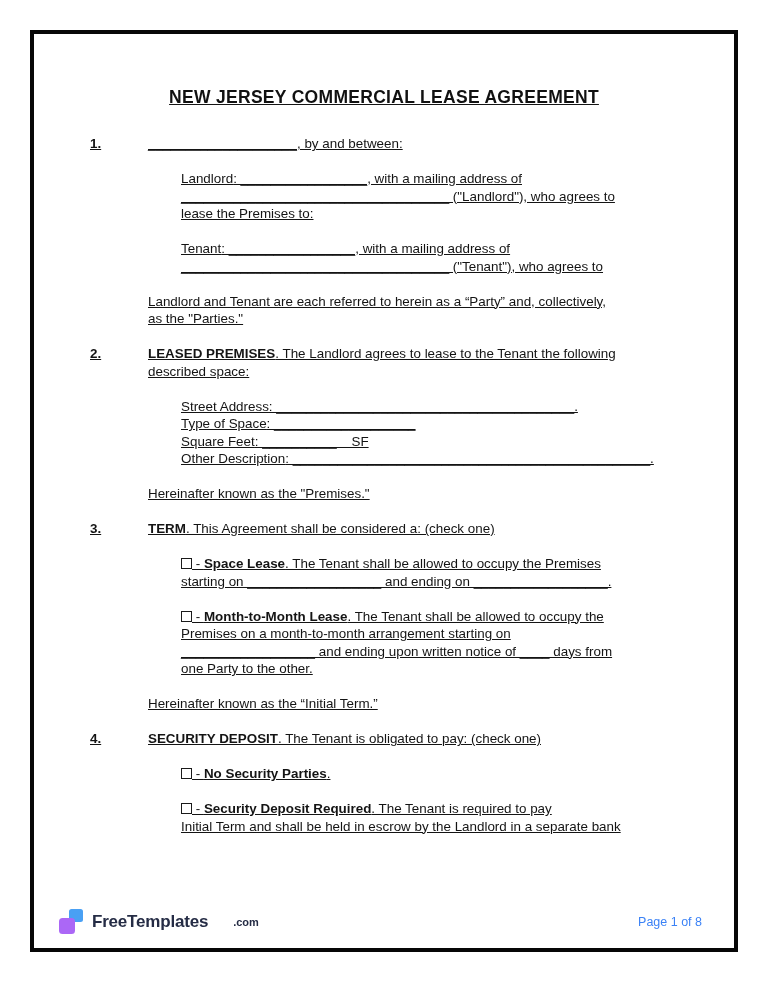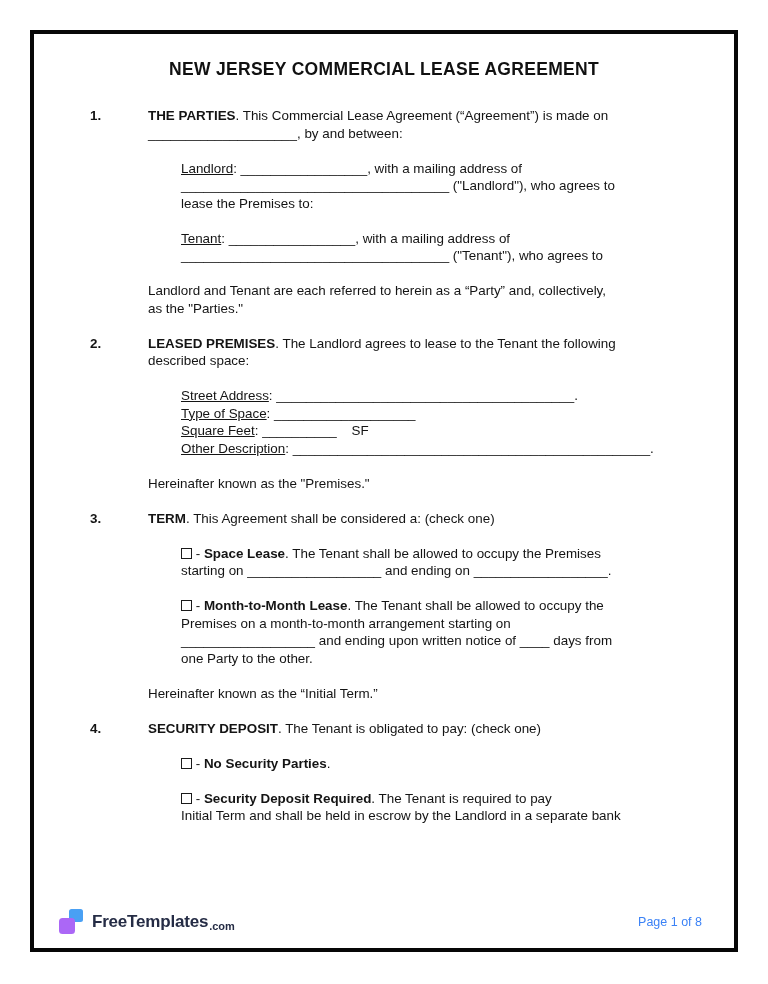--- a/index.html
+++ b/index.html
@@ -10,21 +10,21 @@
     position:relative;
     overflow:hidden;
   }
   .page {
     position:absolute; left:30px; top:30px;
     width:700px; height:914px;
     border:4px solid #070707;
     background:#ffffff;
     box-sizing:content-box;
   }
-  .doc { padding:24px 56px 0 56px; }
+  .doc { padding:52px 56px 0 56px;text-decoration:underline; }
   .title {
     text-align:center;
     font-size:17.5px; font-weight:bold;
     letter-spacing:0.3px;
     margin:0 0 27px 0;
     line-height:22px;
     color:#111;
   }
   .content { font-size:13.4px; line-height:17.5px; }
   .para { display:flex; margin:0 0 17.5px 0; }
@@ -55,42 +55,41 @@
     width:14px; height:13px;
     border-radius:2.5px;
     background:#49a0f4;
   }
   .logo .sq-purple {
     position:absolute; left:1px; bottom:2px;
     width:16px; height:16px;
     border-radius:3.5px;
     background:#ab67f6;
   }
-  .brand-text { display:flex; align-items:flex-end; }
+  .brand-text { display:flex; align-items:center;gap:24px; }
   .brand-name {
     font-size:17px; font-weight:bold;
     color:#252c45; letter-spacing:-0.2px;
   }
   .brand-suffix {
     font-size:11px; font-weight:bold;
     color:#252c45; margin-left:1px;
   }
   .page-indicator { font-size:12.5px; color:#3b82f6; }
 </style>
 </head>
 <body>
 
 <div class="page">
   <div class="doc">
     <h1 class="title">NEW JERSEY COMMERCIAL LEASE AGREEMENT</h1>
     <div class="content">
         <div class="para">
           <span class="num">1.</span>
           <div class="body-col">
-            <div class="line"><span class="b">THE PARTIES</span><span>. This Commercial Lease Agreement (“Agreement”) is made on</span></div>
             <div class="line"><span>____________________, by and between:</span></div>
           </div>
         </div>
         <div class="para">
           <span class="spacer ind2"></span>
           <div class="body-col">
             <div class="line"><span class="u">Landlord</span><span>: _________________, with a mailing address of</span></div>
             <div class="line"><span>____________________________________ ("Landlord"), who agrees to</span></div>
             <div class="line"><span>lease the Premises to:</span></div>
           </div>

